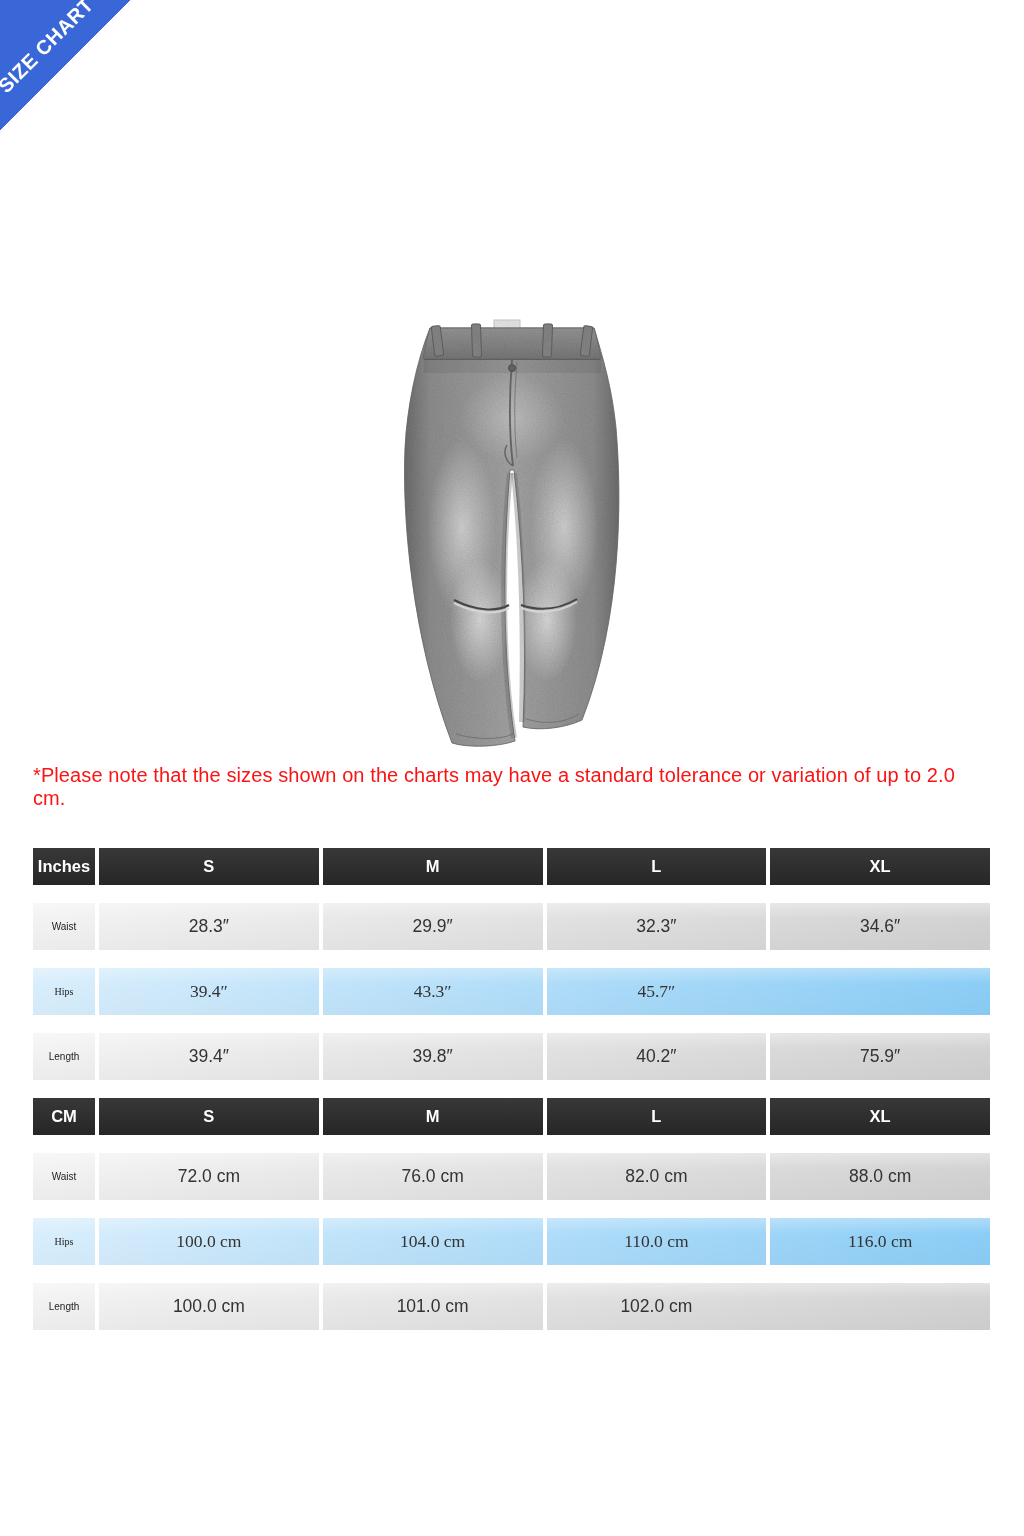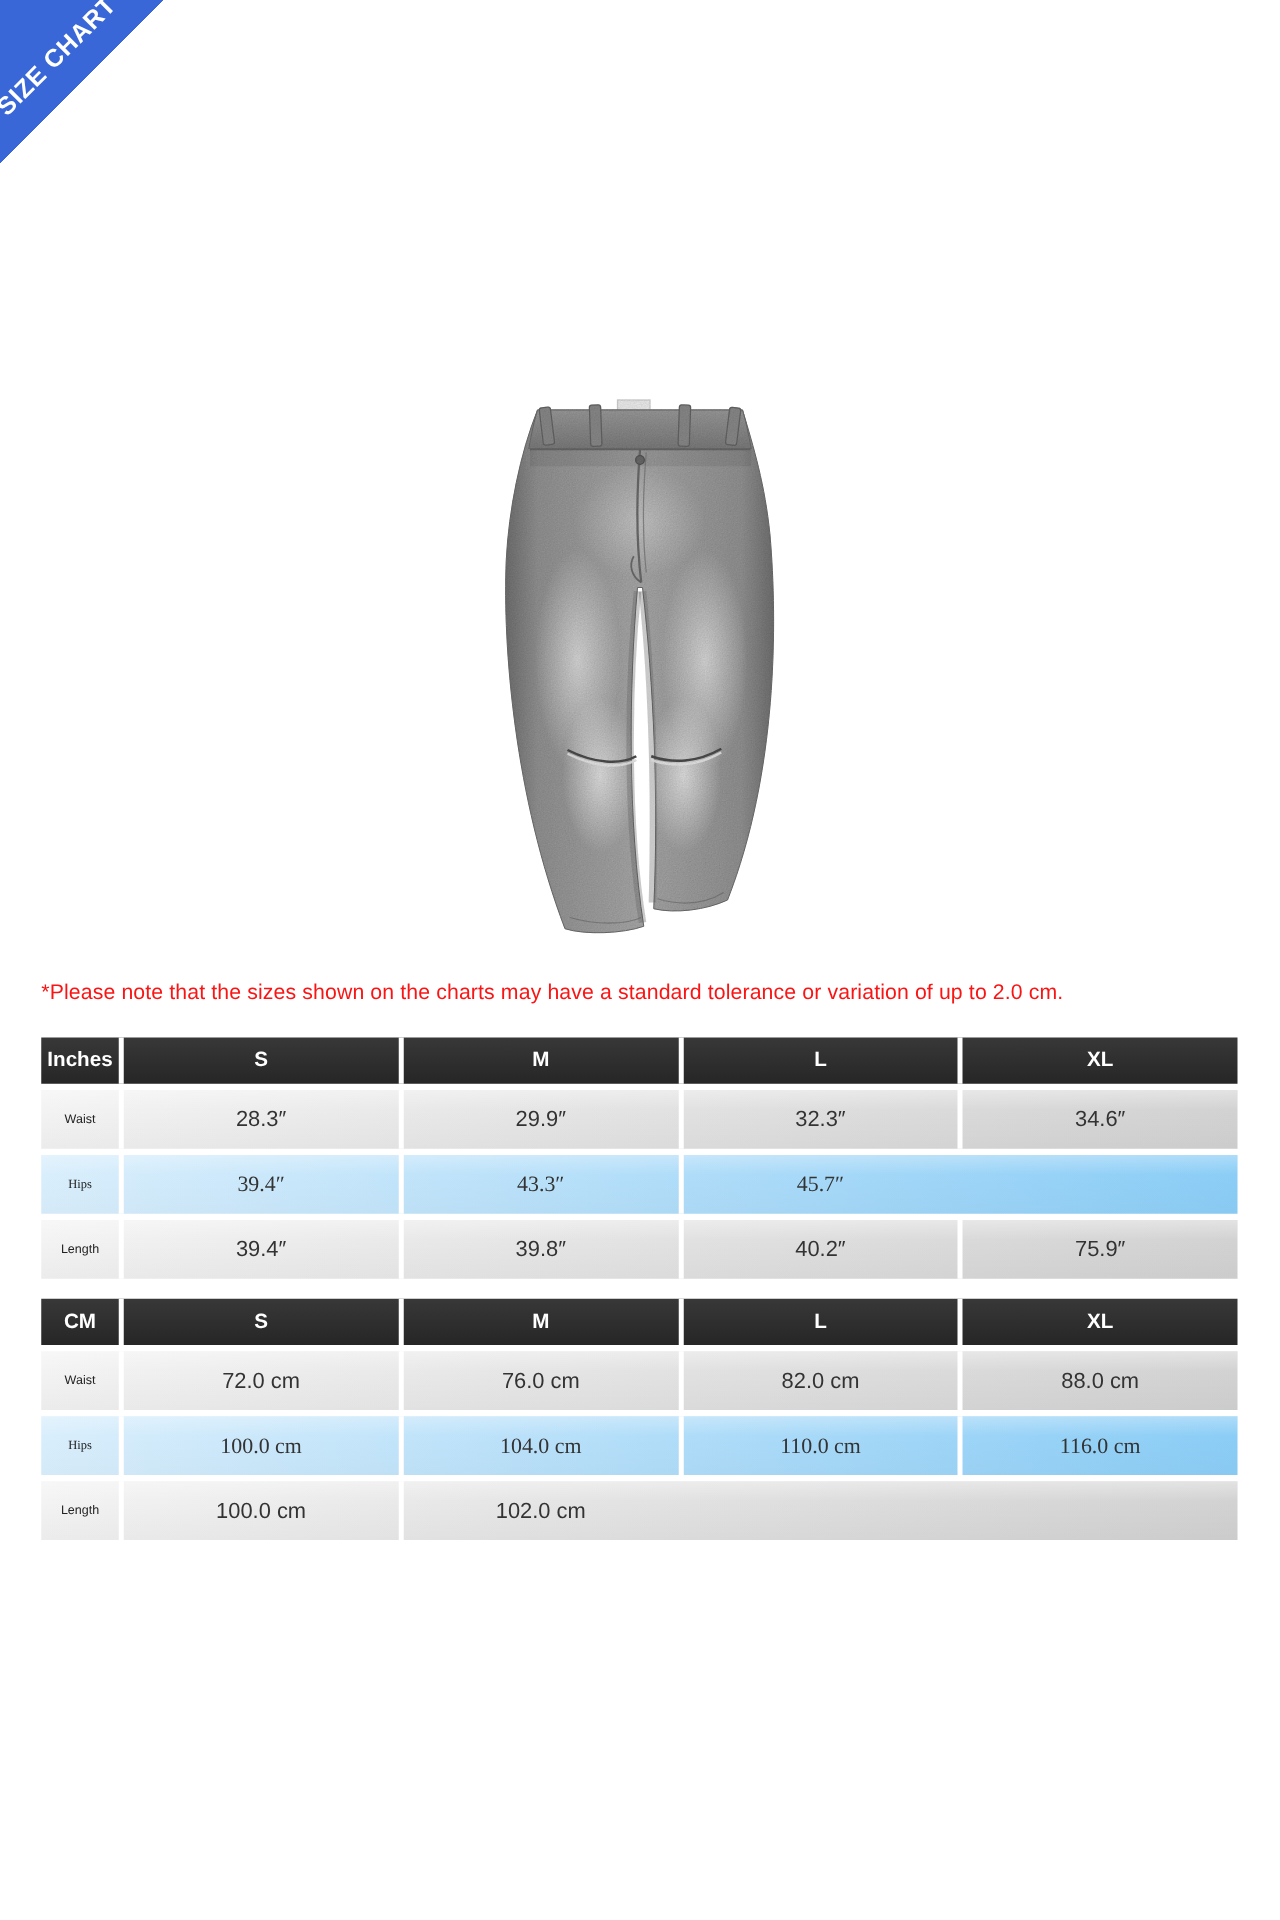--- a/index.html
+++ b/index.html
@@ -16,29 +16,30 @@
     position:absolute;left:-47px;top:34px;width:186px;
     transform:rotate(-45deg);
     color:#ffffff;font-weight:bold;font-size:20px;letter-spacing:.5px;
     text-align:center;white-space:nowrap;
   }
   
   .jeans-wrap{position:absolute;left:400px;top:318px;width:224px;height:444px;}
   .jeans-wrap svg{display:block;width:100%;height:100%;}
   
   .note{
-    position:absolute;left:33px;top:784px;margin:0;width:960px;
-    font-size:17px;color:#fa1414;letter-spacing:.1px;
+    position:absolute;left:33px;top:764px;margin:0;width:960px;
+    font-size:20px;color:#fa1414;letter-spacing:.1px;
   }
   
   .tables{position:absolute;left:33px;top:830px;width:957px;}
   .size-table{margin-bottom:16px;}
   .row{
     display:grid;grid-template-columns:62px 1fr 1fr 1fr 1fr;
     margin-bottom:5px;
+    margin-top:18px;
   }
   .cell{
     display:flex;align-items:center;justify-content:center;
     white-space:nowrap;
   }
   .cell + .cell{border-left:4px solid #ffffff;}
   .row.header{
     height:37px;background:linear-gradient(180deg,#383838,#262626);
     color:#ffffff;font-weight:bold;font-size:16.5px;
   }
@@ -193,16 +194,17 @@
       <div class="row data">
         <div class="cell rlabel">Hips</div>
         <div class="cell">100.0 cm</div>
         <div class="cell">104.0 cm</div>
         <div class="cell">110.0 cm</div>
         <div class="cell">116.0 cm</div>
       </div>
       <div class="row data">
         <div class="cell rlabel">Length</div>
         <div class="cell">100.0 cm</div>
+        <div class="cell">101.0 cm</div>
         <div class="cell">102.0 cm</div>
       </div>
     </div>
   </div>
 
 </body></html>

